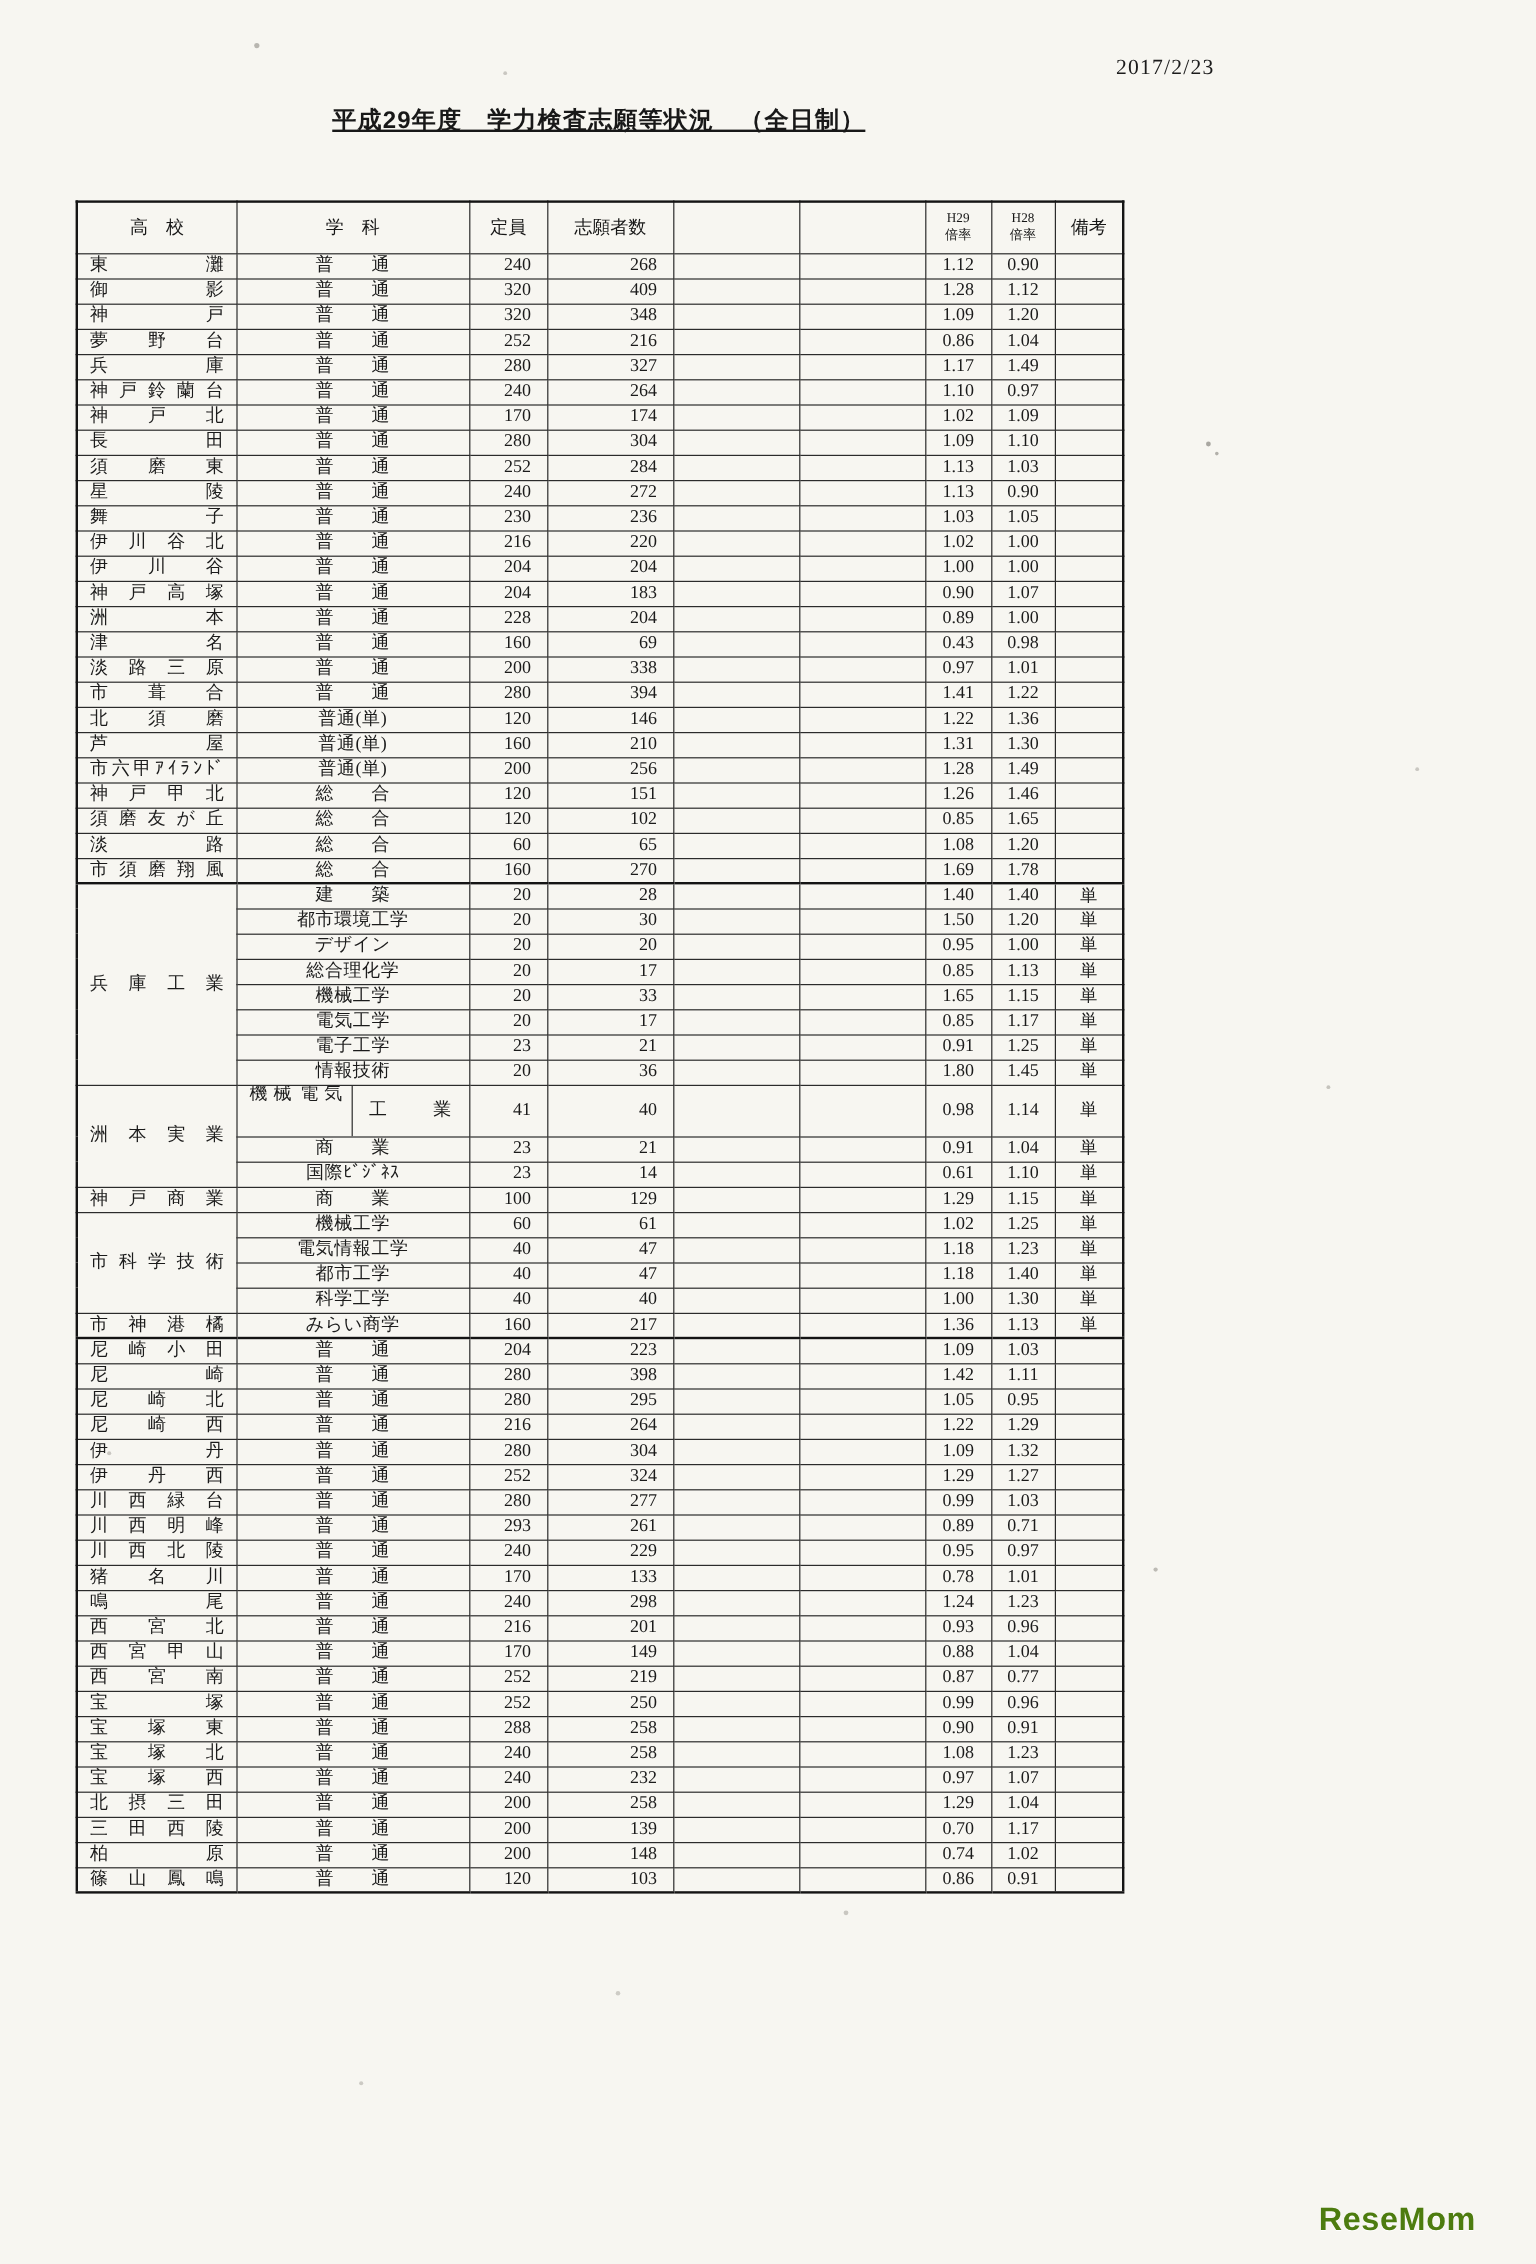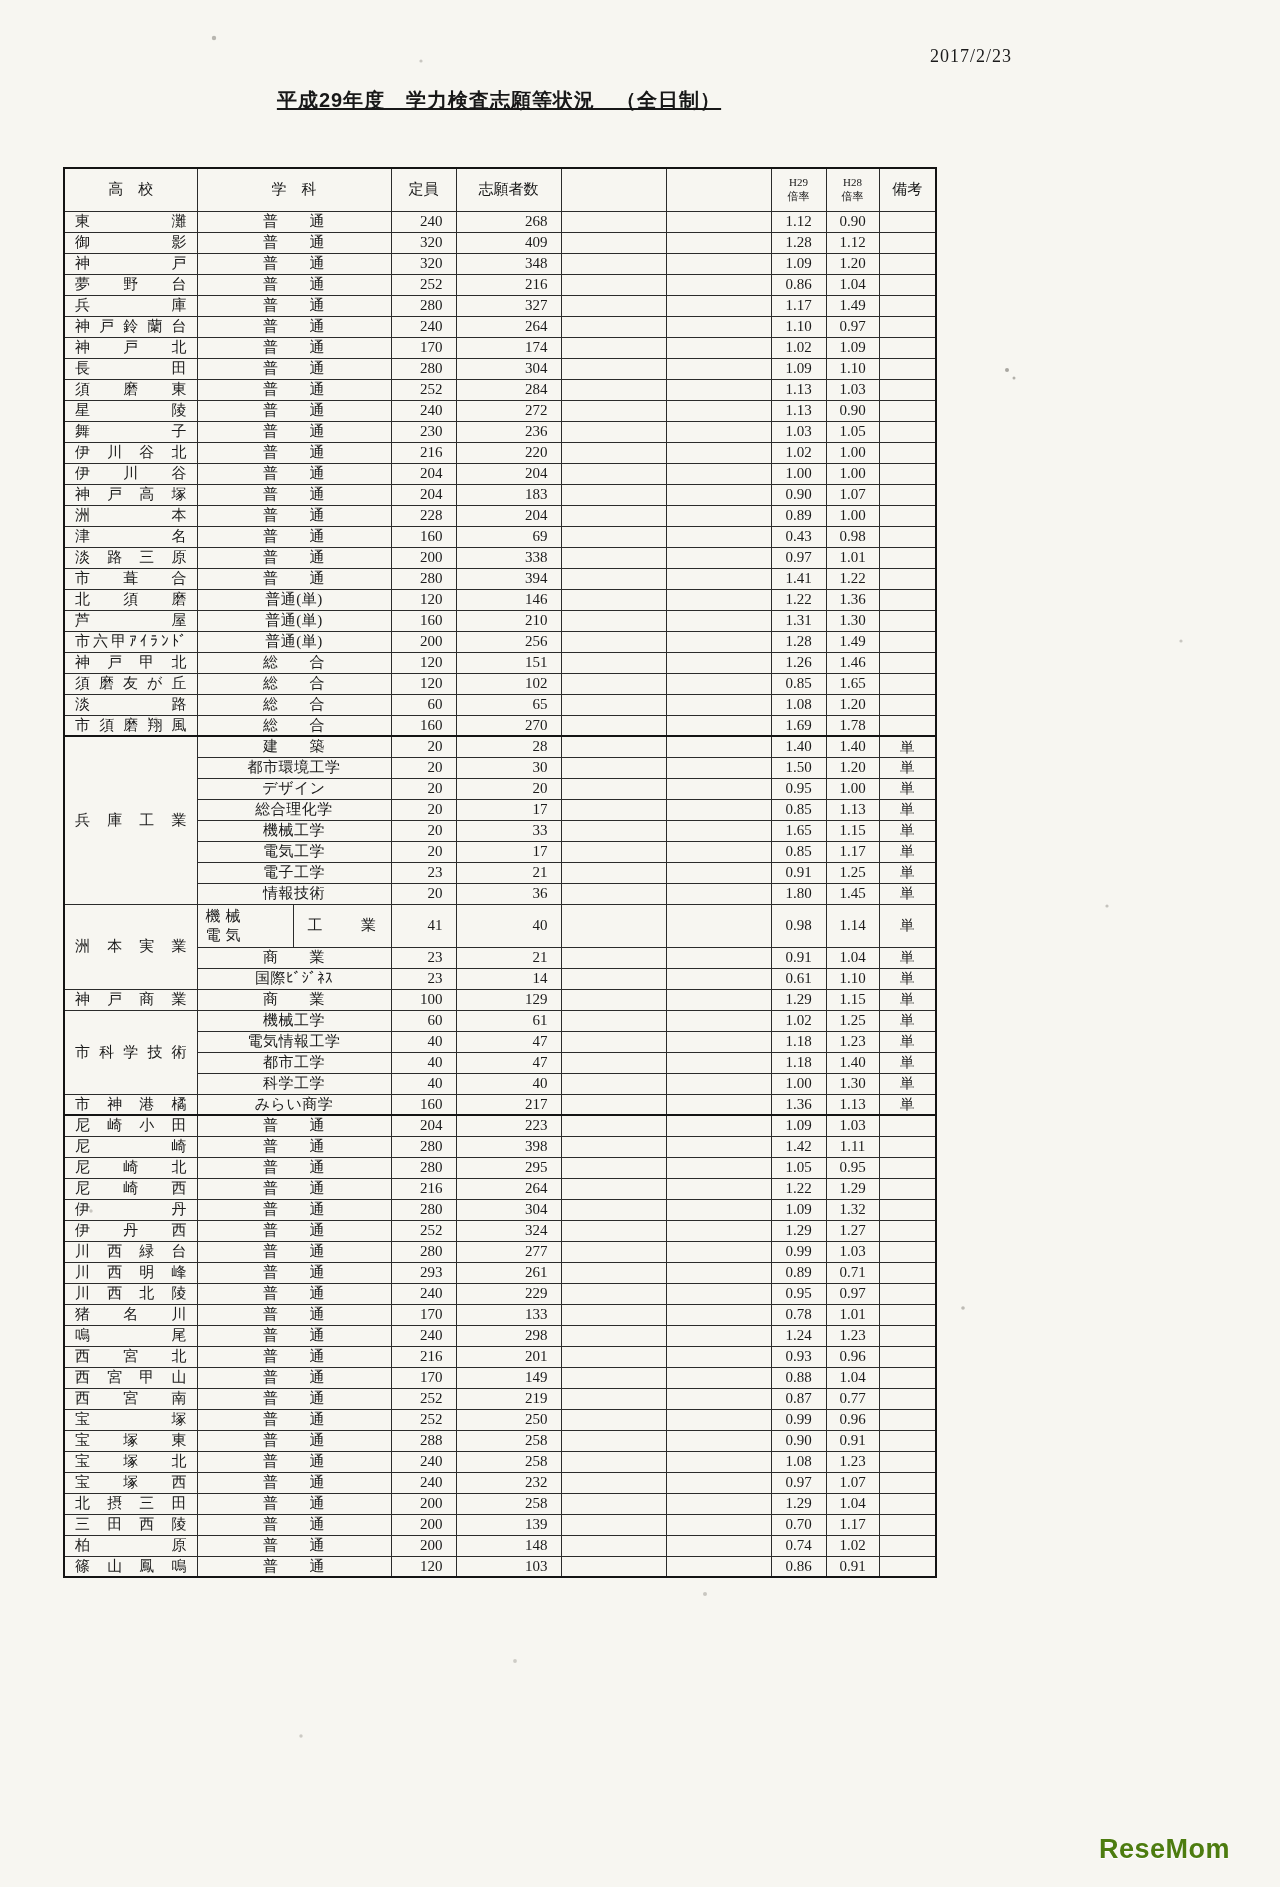--- a/index.html
+++ b/index.html
@@ -47,21 +47,21 @@
   .spread span { display: inline-block; }
   .c-dept { text-align: center; letter-spacing: 0.5px; }
   .c-num { text-align: right; padding-right: 13px; font-size: 15px; }
   .c-ratio { text-align: center; font-size: 15px; }
   .c-note { text-align: center; font-size: 14.5px; }
   .c-blank { }
 
   .split { display: flex; height: 42px; align-items: stretch; padding: 0; }
   .split-left {
     width: 96px; border-right: 1px solid #2b2b2b;
-    display: flex; flex-direction: column; justify-content: space-evenly;
+    display: flex; flex-direction: row; justify-content: space-evenly;
     padding-left: 8px; text-align: left; letter-spacing: 5px;
     font-size: 15px;
   }
   .split-right { flex: 1; padding: 0 14px; }
 
   .watermark {
     position: absolute; right: 50px; bottom: 22px;
     font-family: "Liberation Sans", "DejaVu Sans", sans-serif;
     font-weight: bold; font-size: 27px; color: #4d7c0f;
     letter-spacing: 0.5px; text-shadow: 0 1px 0 #ffffff;

